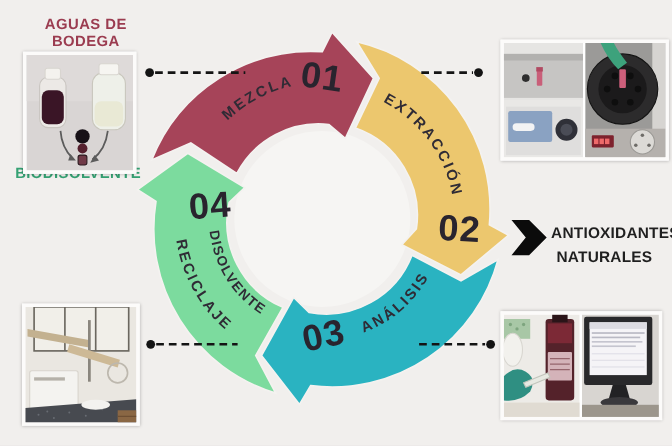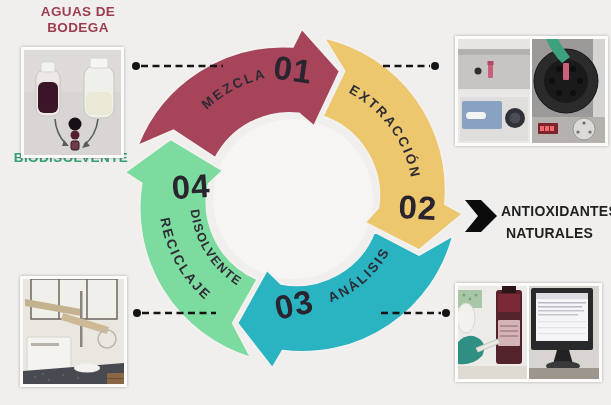--- a/index.html
+++ b/index.html
@@ -6,21 +6,21 @@
   .stage{
     position:relative;width:611px;height:405px;margin:0 auto;
     background:#f1efed;overflow:hidden;
     font-family:"Liberation Sans",sans-serif;
   }
   .ringsvg{position:absolute;left:0;top:0;}
   .curveLabel{font-weight:700;font-size:13.5px;letter-spacing:2.2px;}
   .curveLabelSm{font-weight:700;font-size:12.5px;letter-spacing:1.4px;}
   .stepNum{font-weight:700;font-size:33px;letter-spacing:1px;}
   .caption{position:absolute;text-align:center;font-weight:700;}
-  .cap-aguas{left:22px;top:4px;width:112px;font-size:13.5px;line-height:1.18;
+  .cap-aguas{left:22px;top:14px;width:112px;font-size:13.5px;line-height:1.18;
     letter-spacing:.4px;color:#9b3c50;}
   .cap-bio{left:6px;top:150px;width:130px;font-size:13.5px;letter-spacing:.4px;color:#35a173;}
   .cap-anti{left:501px;top:200px;width:92px;font-size:14px;line-height:1.6;
     letter-spacing:.2px;color:#1f1f1f;text-align:right;}
   .photo{position:absolute;border:3px solid #fcfbfa;box-shadow:0 0 3px rgba(0,0,0,.28);
     background:#fff;font-size:0;}
   .ph1{left:21px;top:47px;}
   .ph2{left:455px;top:36px;display:flex;gap:2px;}
   .ph3{left:20px;top:276px;}
   .ph4{left:455px;top:283px;display:flex;gap:2px;}

